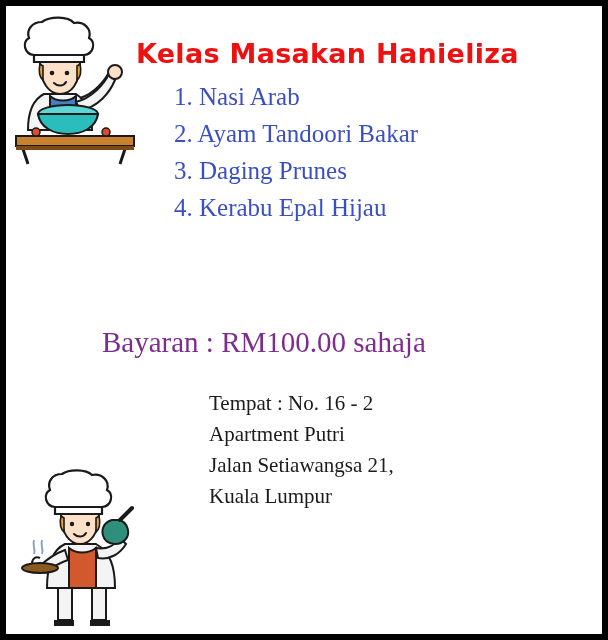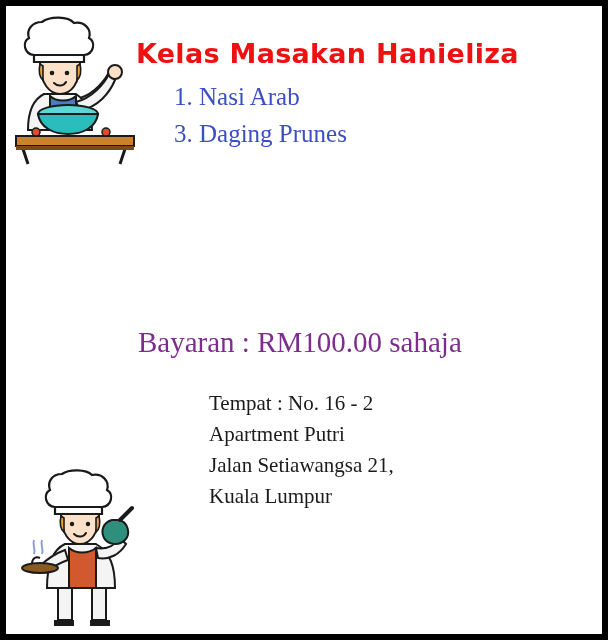--- a/index.html
+++ b/index.html
@@ -73,21 +73,20 @@
 
   
   .price {
     position: absolute;
     left: 96px;
     top: 320px;
     font-family: "Liberation Serif", serif;
     font-size: 29px;
     color: #7d2d8e;
     white-space: nowrap;
-    margin-left: 36px;
   }
 
   
   .address {
     position: absolute;
     left: 155px;
     top: 382px;
     width: 420px;
     margin-left: 48px;
   }
@@ -151,21 +150,23 @@
 
         <circle cx="22" cy="118" r="4" fill="#e04a2f" stroke="#1a1a1a" stroke-width="1.5"></circle>
         <circle cx="92" cy="118" r="4" fill="#e04a2f" stroke="#1a1a1a" stroke-width="1.5"></circle>
       </svg>
     </div>
 
     <div class="title">Kelas Masakan Hanieliza</div>
 
     <div class="menu">
       <div class="menu-item">1. Nasi Arab</div>
+      <div class="menu-item">2. Ayam Tandoori Bakar</div>
       <div class="menu-item">3. Daging Prunes</div>
+      <div class="menu-item">4. Kerabu Epal Hijau</div>
     </div>
 
     <div class="datetime">
     </div>
 
     <div class="price">Bayaran : RM100.00 sahaja</div>
 
     <div class="address">
       <div class="addr-line">Tempat : No. 16 - 2</div>
       <div class="addr-line">Apartment Putri</div>

